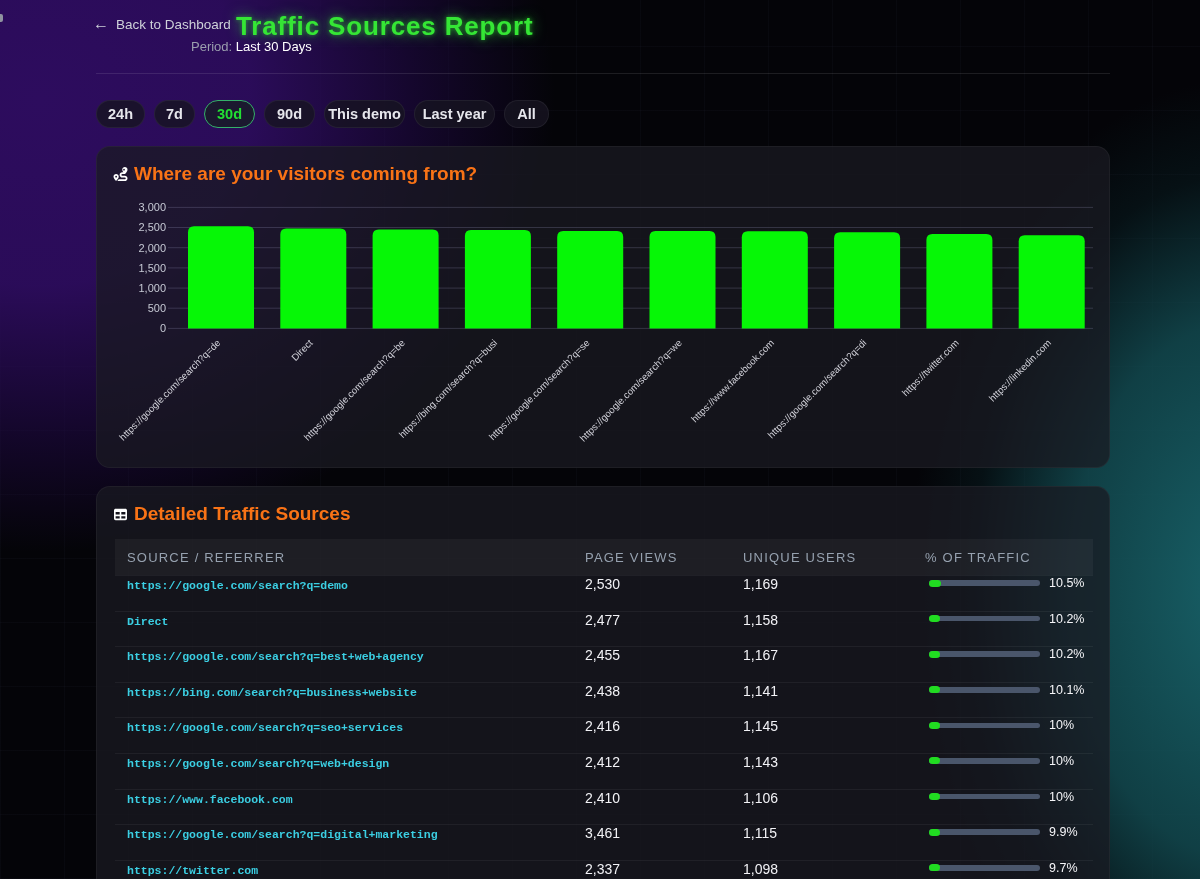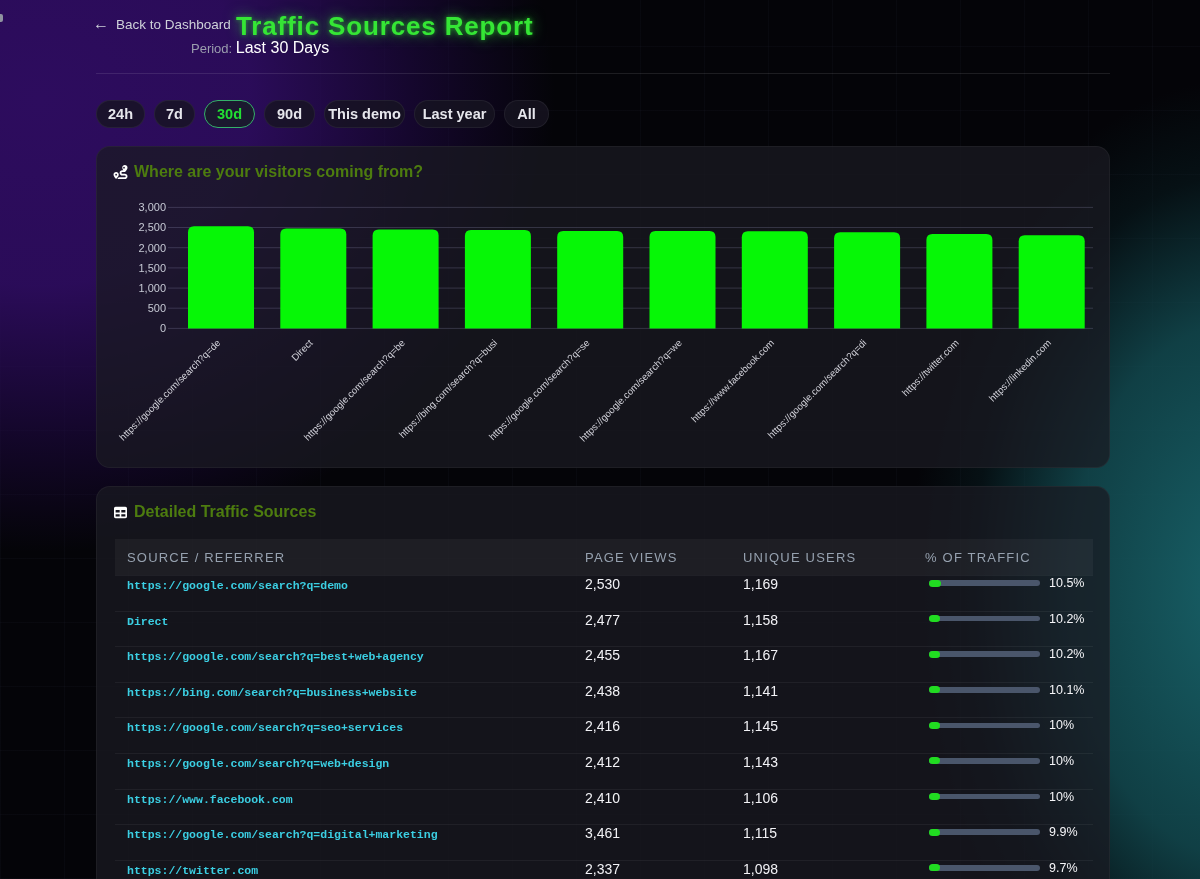--- a/index.html
+++ b/index.html
@@ -17,36 +17,36 @@
   }
   .page { position:absolute; left:96px; top:0; width:1014px; }
 
   .hdr { position:relative; height:74px; border-bottom:1px solid rgba(255,255,255,0.10); }
   .back { position:absolute; left:-3px; top:15px; font-size:13.5px; color:#ced1d9; }
   .back .arr { font-size:16px; margin-right:7px; }
   .title { position:absolute; left:140px; top:11px; font-size:26px; font-weight:bold;
     color:#35e635; letter-spacing:0.85px;
     text-shadow:0 0 14px rgba(50,230,50,0.65), 0 0 4px rgba(50,230,50,0.5); }
   .period { position:absolute; left:95px; top:39px; font-size:13px; color:#9b9eae; }
-  .period b { color:#fff; font-weight:normal; font-size:16px; }
+  .period b { color:#fff; font-weight:normal; font-size:13px; }
 
   .btns { position:absolute; top:100px; left:0; display:flex; gap:9px; }
   .btn { height:28px; border-radius:999px; background:rgba(22,20,32,0.8);
     border:1px solid rgba(255,255,255,0.06);
     color:#e6e6ec; font-weight:bold; font-size:14.5px; display:flex; align-items:center;
     justify-content:center;text-align:center; }
   .btn.b1{width:49px;} .btn.b2{width:41px;} .btn.b3{width:51px;} .btn.b4{width:51px;}
   .btn.b5{width:81px;} .btn.b6{width:81px;} .btn.b7{width:45px;}
   .btn.active { color:#22df33; border:1px solid #35b06a; background:rgba(24,28,38,0.82); }
 
   .card { position:absolute; left:0; width:1014px; border-radius:14px;
     background:rgba(26,25,34,0.74); border:1px solid rgba(255,255,255,0.045); }
   .card1 { top:146px; height:322px; }
   .card2 { top:486px; height:500px; }
-  .ctitle { position:absolute; left:16px; top:16px; font-size:16px; font-weight:bold; color:#4d7c0f;
+  .ctitle { position:absolute; left:16px; top:16px; font-size:19px; font-weight:bold; color:#f97316;
     display:flex; align-items:center; gap:6px; }
   .ctitle svg { display:block; }
 
   .tbl { position:absolute; left:18px; top:52px; width:978px; font-size:14px; }
   .thead { height:36px; background:rgba(255,255,255,0.045); display:flex; align-items:center;
     color:#96a1af; font-size:13px; letter-spacing:1.2px; }
   .trow { height:35.6px; display:flex; align-items:flex-start; border-top:1px solid rgba(255,255,255,0.055); }
   .trow:first-of-type { border-top:none; }
   .c1 { width:470px; padding-left:12px; }
   .c2 { width:158px; }

